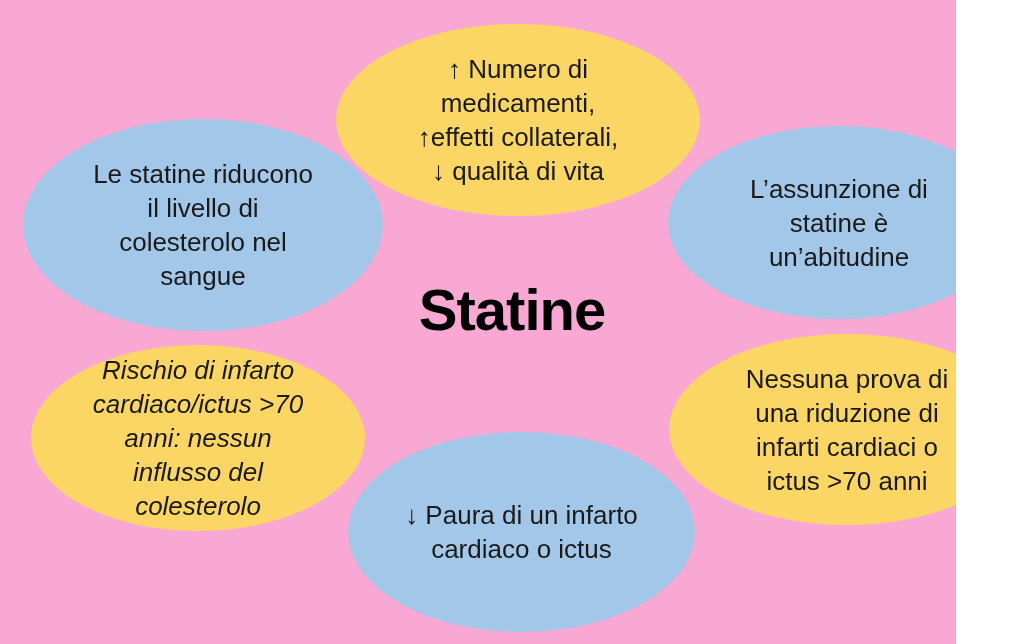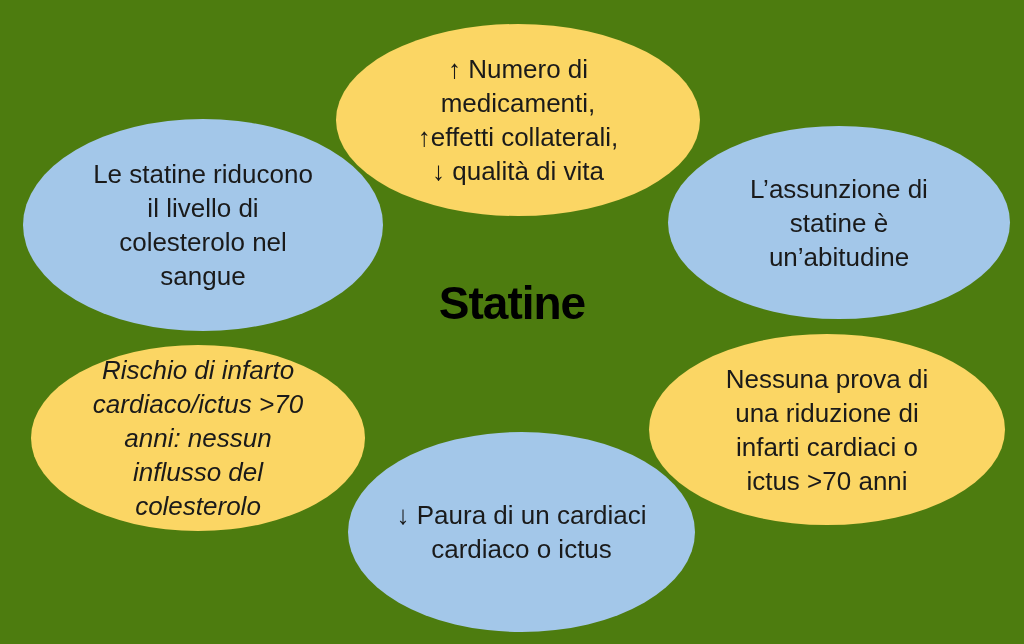--- a/index.html
+++ b/index.html
@@ -3,24 +3,25 @@
 <meta charset="utf-8">
 <style>
   html, body {
     margin: 0;
     padding: 0;
     background: #ffffff;
     font-family: "Liberation Sans", "DejaVu Sans", sans-serif;
   }
   .canvas {
     position: relative;
-    width: 1024px;
+    width: 912px;
     height: 644px;
-    background: #4d7c0f;
+    background: #f9a8d4;
     overflow: hidden;
+    padding-left: 44px;
   }
   .ellipse {
     position: absolute;
     border-radius: 50%;
     display: flex;
     align-items: center;
     justify-content: center;
     text-align: center;
   }
   .ellipse .bubble-text {
@@ -30,30 +31,30 @@
     color: #1a1a1a;
     padding: 0 18px;
   }
   .fill-yellow { background: var(--yellow, #fbd664); }
   .fill-blue   { background: var(--blue, #a3c7e9); }
 
   .e-top-center   { left: 336px; top: 24px;  width: 364px; height: 192px; }
   .e-top-left     { left: 23px;  top: 119px; width: 360px; height: 212px; justify-content: center; }
   .e-top-right    { left: 668px; top: 126px; width: 342px; height: 193px; }
   .e-bottom-left  { left: 31px;  top: 345px; width: 334px; height: 186px; font-style: italic; }
-  .e-bottom-right { left: 649px; top: 334px; width: 356px; height: 191px; }
+  .e-bottom-right { left: 669px; top: 334px; width: 356px; height: 191px; }
   .e-bottom-center{ left: 348px; top: 432px; width: 347px; height: 200px; }
 
   .center-title {
     position: absolute;
     left: 392px;
     top: 276px;
     width: 240px;
     text-align: center;
-    font-size: 46px;
+    font-size: 58px;
     font-weight: bold;
     letter-spacing: -1px;
     color: #000000;
   }
 </style>
 </head>
 <body>
 
 <div class="canvas">
 
@@ -86,19 +87,19 @@
   </div>
 
   <div class="ellipse fill-yellow e-bottom-right">
     <span class="bubble-text">Nessuna prova di
 una riduzione di
 infarti cardiaci o
 ictus &gt;70 anni</span>
   </div>
 
   <div class="ellipse fill-blue e-bottom-center">
-    <span class="bubble-text">↓ Paura di un cardiaci
+    <span class="bubble-text">↓ Paura di un infarto
 cardiaco o ictus</span>
   </div>
 
   <div class="center-title">Statine</div>
 
 </div>
 
 </body></html>

